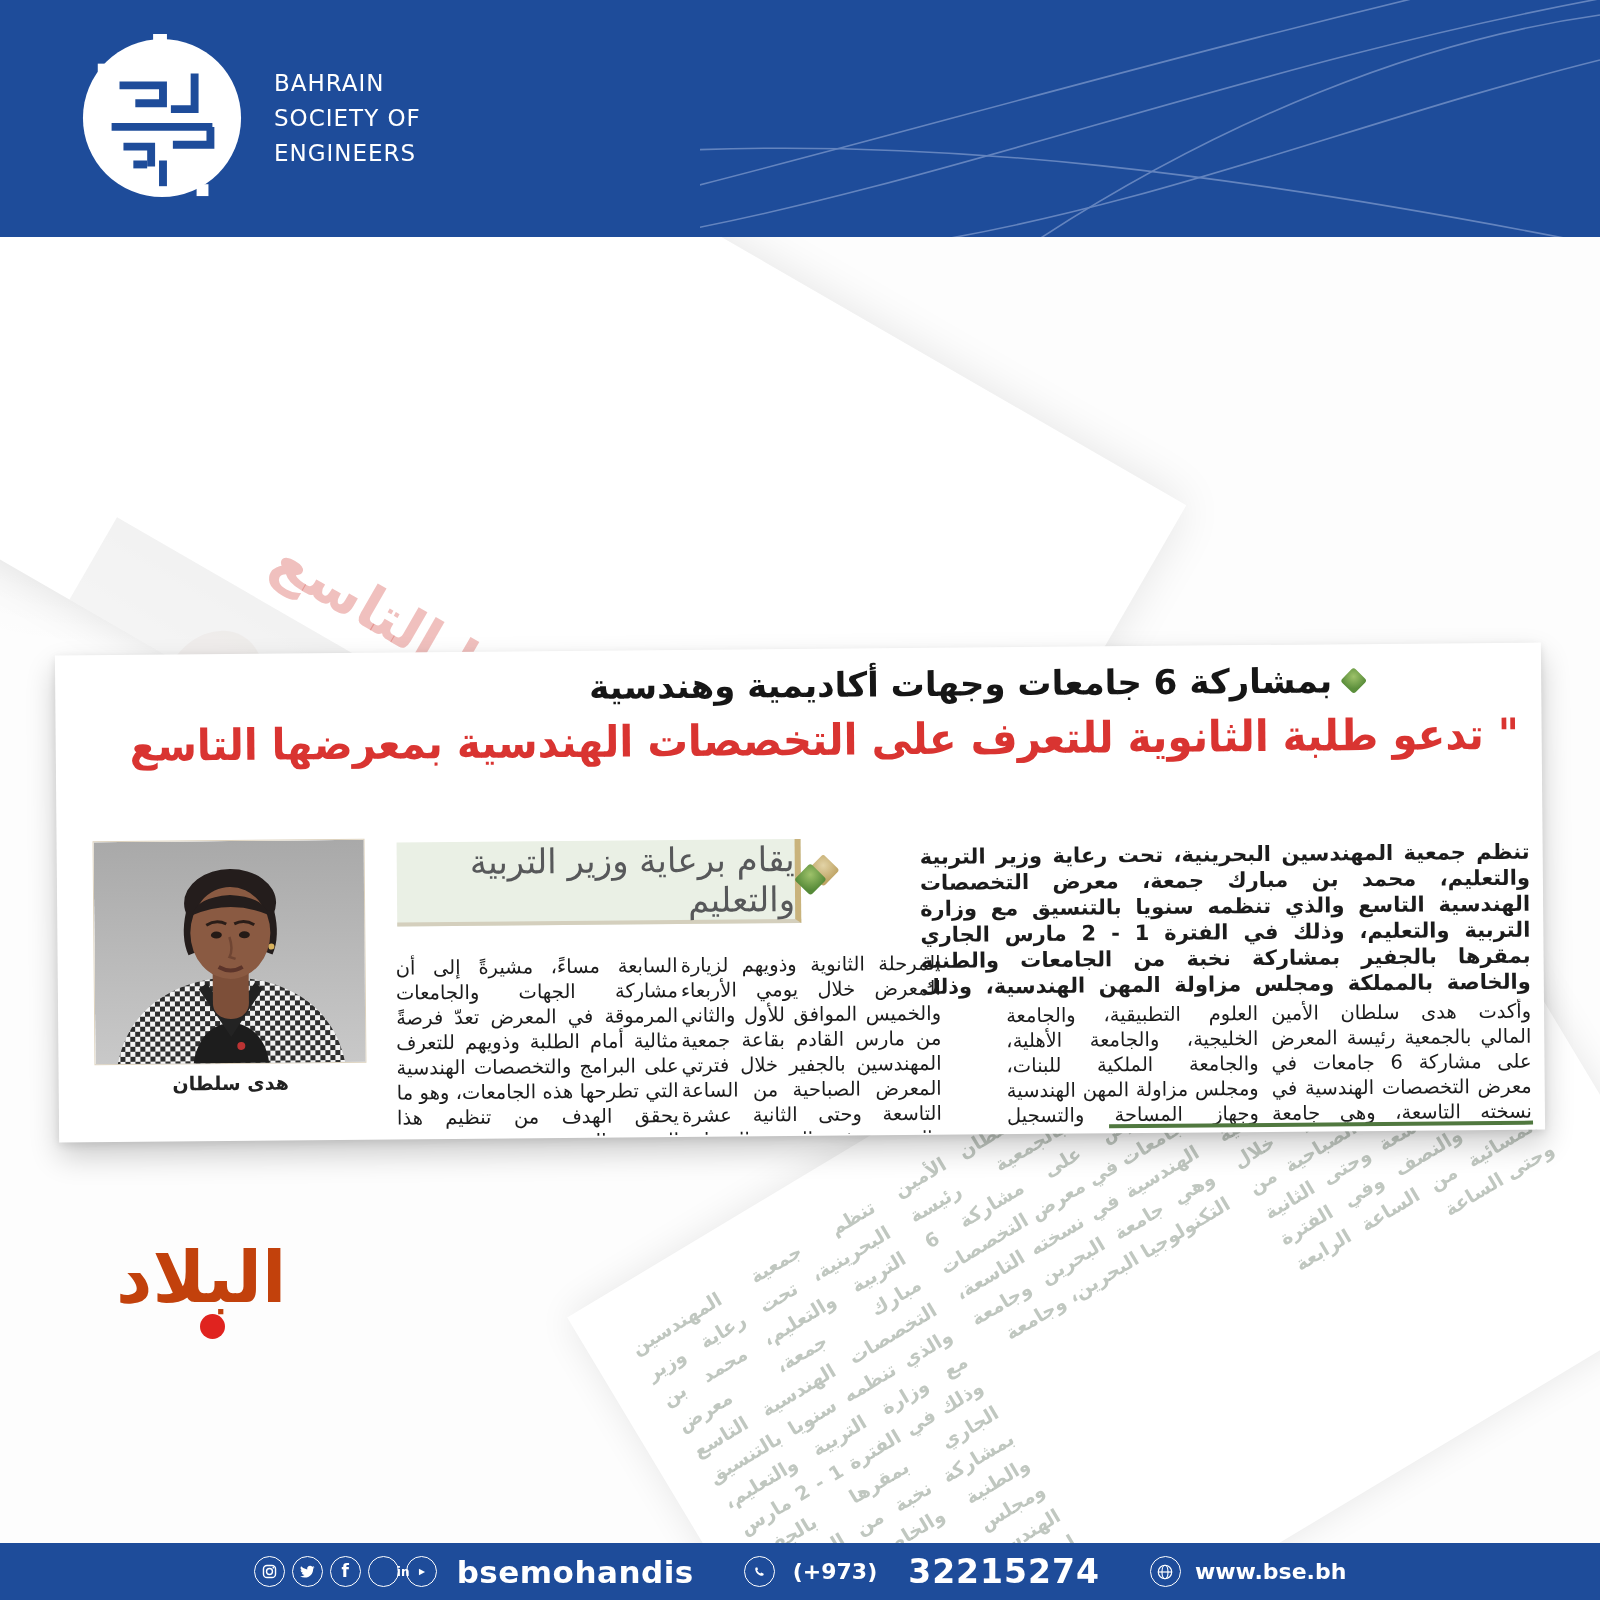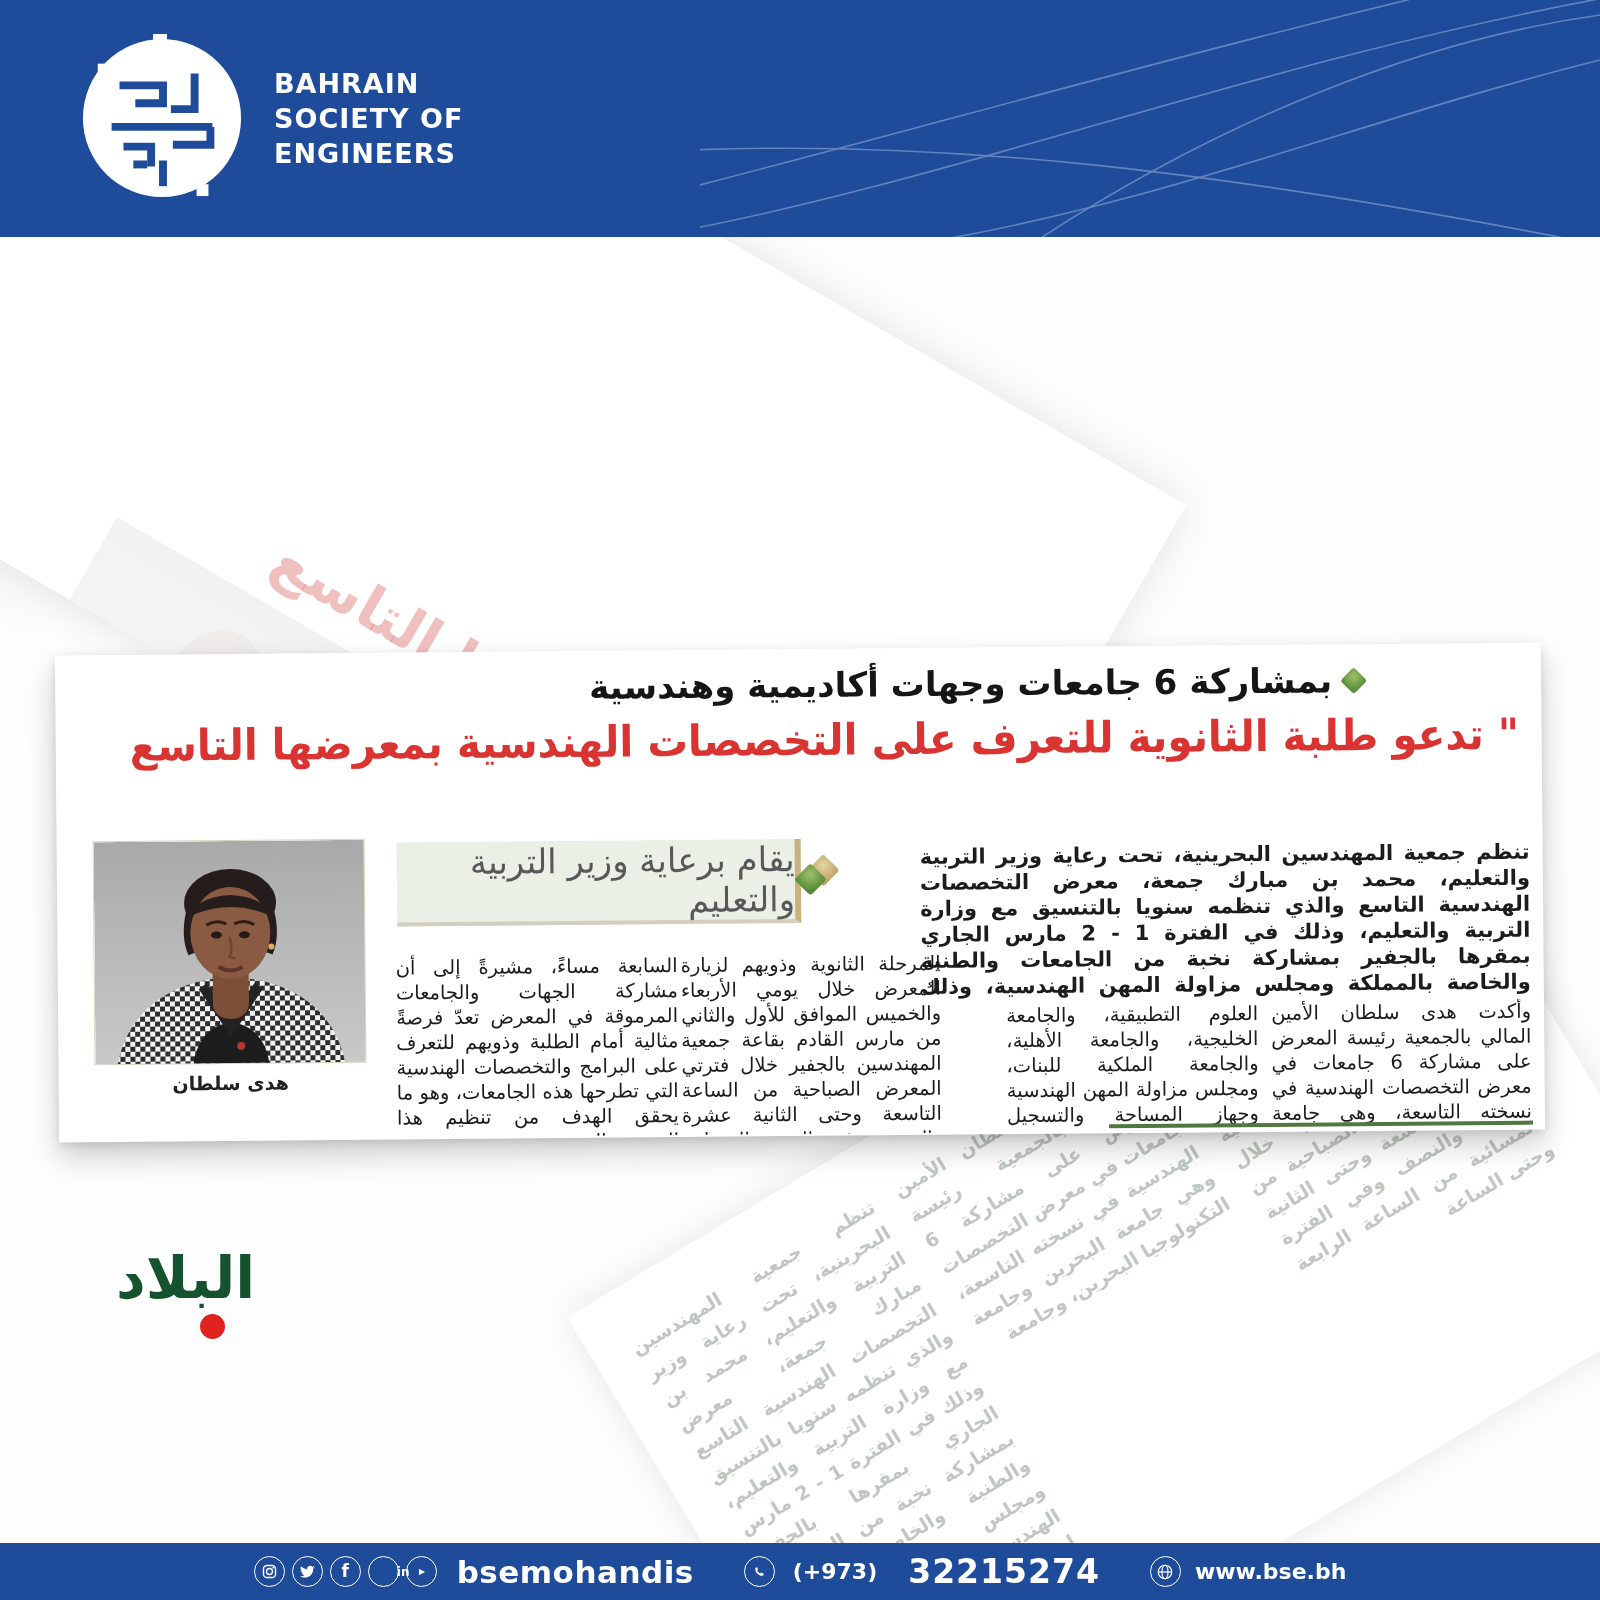--- a/index.html
+++ b/index.html
@@ -4,21 +4,21 @@
 <style>
   html,body{margin:0;padding:0;}
   body{width:1600px;height:1600px;overflow:hidden;background:#fff;}
   .page{position:relative;width:1600px;height:1600px;background:#fdfdfd;overflow:hidden;
         font-family:"DejaVu Sans",sans-serif;}
 
   
   .header{position:absolute;left:0;top:0;width:1600px;height:237px;background:#1e4c9a;z-index:10;}
   .arcs{position:absolute;right:0;top:0;}
   .logo-wrap{position:absolute;left:78px;top:34px;display:flex;align-items:center;gap:28px;}
-  .logo-text{color:#fff;font-weight:700;font-size:27px;line-height:35px;letter-spacing:1px;}
+  .logo-text{color:#fff;font-weight:400;font-size:23px;line-height:35px;letter-spacing:1px;}
 
   
   .graywash{position:absolute;left:-120px;top:190px;width:560px;height:460px;z-index:0;
             background:radial-gradient(ellipse at 40% 50%, rgba(0,0,0,0.06), transparent 70%);}
   .sheet-top{position:absolute;left:-140px;top:150px;width:1250px;height:640px;background:#fff;
              transform:rotate(30deg);box-shadow:0 0 46px rgba(0,0,0,0.10);z-index:1;overflow:hidden;}
   .sheet-top .fhead{position:absolute;right:40px;top:462px;direction:rtl;white-space:nowrap;
              font-size:58px;font-weight:800;color:rgba(211,70,64,0.34);}
   .sheet-top .fphoto{position:absolute;left:330px;top:545px;width:330px;height:280px;opacity:0.20;
              background:linear-gradient(180deg,#bdbdbd 0%,#cfcfcf 60%,#e2e2e2 100%);}
@@ -56,22 +56,22 @@
           border-radius:3px;background:radial-gradient(circle at 35% 35%, #9ec26a, #568a38 75%);}
   .para{position:absolute;direction:rtl;text-align:justify;color:#1c1c1c;overflow:hidden;}
   .intro{left:863px;top:196px;width:610px;height:156px;font-size:21px;font-weight:700;line-height:26px;}
   .subcol-r{left:1213px;top:356px;width:260px;height:126px;font-size:19.5px;line-height:25px;}
   .subcol-l{left:948px;top:356px;width:252px;height:126px;font-size:19.5px;line-height:25px;}
   .midcol{left:623px;top:303px;width:260px;height:182px;font-size:19.5px;line-height:25px;}
   .leftcol{left:338px;top:303px;width:282px;height:182px;font-size:19.5px;line-height:25px;}
   .divider{position:absolute;left:1050px;top:478px;width:424px;height:4px;background:#50783f;}
 
   
-  .bilad{position:absolute;left:116px;top:1228px;z-index:6;direction:rtl;font-size:58px;font-weight:800;
-         color:#14532d;line-height:100px;}
+  .bilad{position:absolute;left:116px;top:1228px;z-index:6;direction:rtl;font-size:71px;font-weight:800;
+         color:#c2410c;line-height:100px;}
   .bilad .red-dot{position:absolute;left:84px;top:86px;width:25px;height:25px;border-radius:50%;
          background:#e0231f;}
 
   
   .footer{position:absolute;left:0;bottom:0;width:1600px;height:57px;background:#1e4c9a;z-index:10;
           display:flex;align-items:center;justify-content:center;gap:14px;color:#fff;}
   .socials{display:flex;gap:7px;align-items:center;}
   .fic{width:31px;height:31px;border:1.8px solid #fff;border-radius:50%;box-sizing:border-box;
        display:flex;align-items:center;justify-content:center;}
   .fic .glyph{font-size:17px;font-weight:700;line-height:1;}

